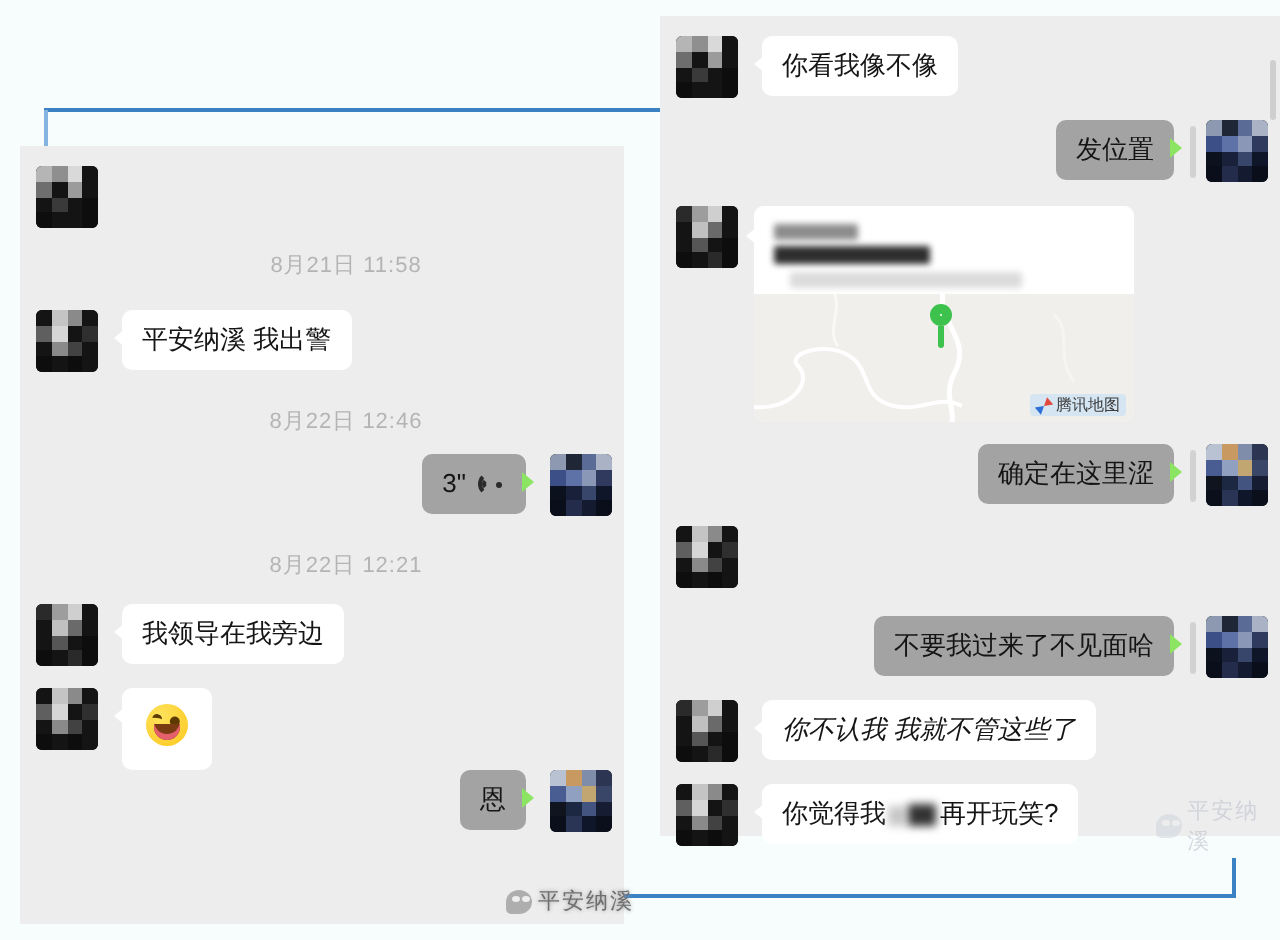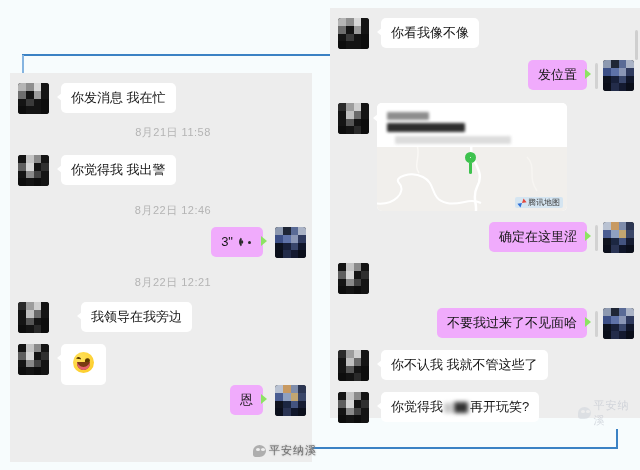--- a/index.html
+++ b/index.html
@@ -38,21 +38,21 @@
     position:relative; max-width:210px;
     padding:7px 10px; border-radius:5px;
     font-size:13px; color:#151515; line-height:16px;
     white-space:nowrap;
   }
   .bub.w { background:#ffffff; margin-left:12px; }
   .bub.w::before {
     content:""; position:absolute; left:-9px; top:9px;
     border:5px solid transparent; border-right:6px solid #ffffff;
   }
-  .bub.g { background:#f0abfc; margin-right:4px; }
+  .bub.g { background:#a3a3a3; margin-right:4px; }
   .bub.g::after {
     content:""; position:absolute; right:-9px; top:9px;
     border:5px solid transparent; border-left:6px solid #8ce463;
   }
   .gap-bar { width:3px; height:26px; border-radius:2px; background:#d2d2d2; margin:3px 5px 0 4px; flex:0 0 3px; }
   .spacer8 { width:8px; flex:0 0 8px; }
   
   .voice { display:flex; align-items:center; gap:5px; min-width:46px; justify-content:flex-end; }
   .v-icon { position:relative; width:15px; height:14px; }
   .v-icon i { position:absolute; border:2px solid transparent; border-left:2px solid #2a2a2a; border-radius:50%; }
@@ -120,21 +120,20 @@
         <b style="background: rgb(20, 20, 20);"></b>
         <b style="background: rgb(20, 20, 20);"></b>
         <b style="background: rgb(58, 58, 58);"></b>
         <b style="background: rgb(20, 20, 20);"></b>
         <b style="background: rgb(13, 13, 13);"></b>
         <b style="background: rgb(13, 13, 13);"></b>
         <b style="background: rgb(20, 20, 20);"></b>
         <b style="background: rgb(20, 20, 20);"></b>
         <b style="background: rgb(13, 13, 13);"></b>
       </div>
-    <div class="bub w">你发消息 我在忙</div>
   </div>
 
   <div class="timestamp" style="top:52px;">8月21日 11:58</div>
 
   <div class="row l" style="top:82px;">
     <div class="avatar">
         <b style="background: rgb(20, 20, 20);"></b>
         <b style="background: rgb(196, 196, 196);"></b>
         <b style="background: rgb(138, 138, 138);"></b>
         <b style="background: rgb(20, 20, 20);"></b>
@@ -144,21 +143,21 @@
         <b style="background: rgb(47, 47, 47);"></b>
         <b style="background: rgb(20, 20, 20);"></b>
         <b style="background: rgb(138, 138, 138);"></b>
         <b style="background: rgb(66, 66, 66);"></b>
         <b style="background: rgb(20, 20, 20);"></b>
         <b style="background: rgb(13, 13, 13);"></b>
         <b style="background: rgb(20, 20, 20);"></b>
         <b style="background: rgb(13, 13, 13);"></b>
         <b style="background: rgb(20, 20, 20);"></b>
       </div>
-    <div class="bub w">你觉得我 我出警</div>
+    <div class="bub w">平安纳溪 我出警</div>
   </div>
 
   <div class="timestamp" style="top:130px;">8月22日 12:46</div>
 
   <div class="row r" style="top:154px;">
     <div class="bub g voice">
       <span>3"</span>
       <span class="v-icon">
           <i class="a1"></i>
           <i class="a2"></i>
@@ -181,21 +180,21 @@
         <b style="background: rgb(16, 22, 42);"></b>
         <b style="background: rgb(10, 14, 26);"></b>
         <b style="background: rgb(35, 44, 74);"></b>
         <b style="background: rgb(20, 26, 48);"></b>
         <b style="background: rgb(10, 14, 26);"></b>
       </div>
   </div>
 
   <div class="timestamp" style="top:202px;">8月22日 12:21</div>
 
-  <div class="row l" style="top:229px;gap:20px;">
+  <div class="row l" style="top:229px;">
     <div class="avatar">
         <b style="background: rgb(42, 42, 42);"></b>
         <b style="background: rgb(157, 157, 157);"></b>
         <b style="background: rgb(207, 207, 207);"></b>
         <b style="background: rgb(20, 20, 20);"></b>
         <b style="background: rgb(20, 20, 20);"></b>
         <b style="background: rgb(192, 192, 192);"></b>
         <b style="background: rgb(106, 106, 106);"></b>
         <b style="background: rgb(20, 20, 20);"></b>
         <b style="background: rgb(20, 20, 20);"></b>
@@ -413,21 +412,21 @@
         <b style="background: rgb(24, 32, 58);"></b>
         <b style="background: rgb(57, 70, 107);"></b>
         <b style="background: rgb(16, 22, 42);"></b>
         <b style="background: rgb(10, 14, 26);"></b>
         <b style="background: rgb(35, 44, 74);"></b>
         <b style="background: rgb(20, 26, 48);"></b>
         <b style="background: rgb(10, 14, 26);"></b>
       </div>
   </div>
 
-  <div class="row l" style="top:342px;">
+  <div class="row l" style="top:342px;font-style:italic;">
     <div class="avatar">
         <b style="background: rgb(42, 42, 42);"></b>
         <b style="background: rgb(157, 157, 157);"></b>
         <b style="background: rgb(207, 207, 207);"></b>
         <b style="background: rgb(20, 20, 20);"></b>
         <b style="background: rgb(20, 20, 20);"></b>
         <b style="background: rgb(192, 192, 192);"></b>
         <b style="background: rgb(106, 106, 106);"></b>
         <b style="background: rgb(20, 20, 20);"></b>
         <b style="background: rgb(20, 20, 20);"></b>

